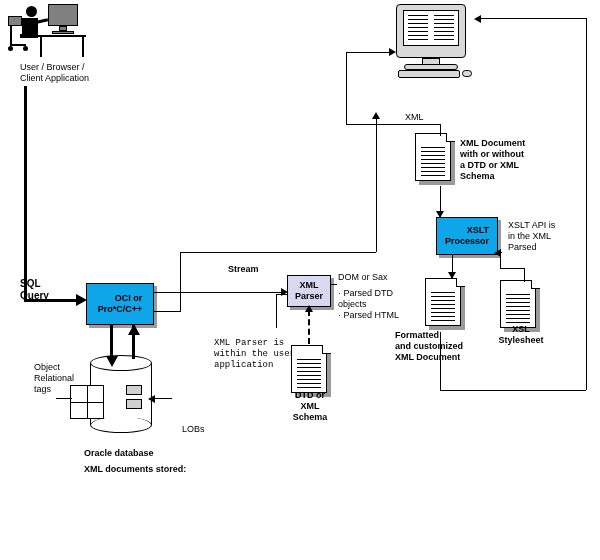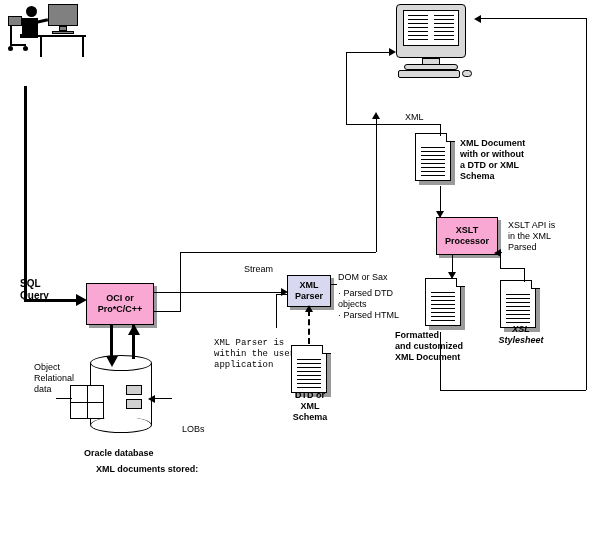--- a/index.html
+++ b/index.html
@@ -35,21 +35,21 @@
     display: flex;
     align-items: center;
     justify-content: center;
     text-align: center;
     font-size: 9px;
     line-height: 11px;
     font-weight: bold;
     white-space: pre-line;
   }
   .shadowbox { box-shadow: 3px 3px 0 #9a9a9a; }
-  .gray { background: #f9a8d4; }
+  .gray { background: #0ea5e9; text-align: right; }
   .lav { background: #d8d8f0; }
 
   
   .ln {
     position: absolute;
     background: #000;
   }
   .ln.h { height: 1px; }
   .ln.v { width: 1px; }
   .thick.h { height: 3px; }
@@ -205,20 +205,22 @@
     <div class="dot" style="left:2px; top:44px; width:5px; height:5px;"></div>
     <div class="dot" style="left:17px; top:44px; width:5px; height:5px;"></div>
     <div style="position:absolute; left:2px; top:14px; width:14px; height:10px; background:#808080; border:1px solid #000; box-sizing:border-box;"></div>
 
     <div class="dot" style="left:20px; top:4px; width:11px; height:11px; background:#000;"></div>
     <div style="position:absolute; left:16px; top:16px; width:16px; height:16px; background:#000;"></div>
     <div style="position:absolute; left:26px; top:18px; width:16px; height:3px; background:#000; transform:rotate(-12deg);"></div>
     <div style="position:absolute; left:14px; top:32px; width:18px; height:4px; background:#000;"></div>
   </div>
 
+  <div class="lbl" style="left:20px; top:62px; width:110px;">User / Browser /
+Client Application</div>
 
   <div class="monitor" style="left:396px; top:4px; width:80px; height:76px;">
     <div class="case"></div>
     <div class="screen">
       <div class="l" style="top:4px;"></div>
       <div class="r" style="top:4px;"></div>
       <div class="l" style="top:8px;"></div>
       <div class="r" style="top:8px;"></div>
       <div class="l" style="top:12px;"></div>
       <div class="r" style="top:12px;"></div>
@@ -272,21 +274,21 @@
       <div class="line" style="top:17px;"></div>
       <div class="line" style="top:21px;"></div>
       <div class="line" style="top:25px;"></div>
       <div class="line" style="top:29px;"></div>
       <div class="line" style="top:33px;"></div>
       <div class="line" style="top:37px;"></div>
       <div class="line" style="top:41px;"></div>
     </div>
     <div class="corner"></div>
   </div>
-  <div class="lbl bold" style="left:492px; top:324px; width:58px; text-align:center;font-style:italic;">XSL
+  <div class="lbl bold" style="left:492px; top:324px; width:58px; text-align:center;">XSL
 Stylesheet</div>
 
   <div class="doc" style="left:425px; top:278px;">
     <div class="shadow"></div>
     <div class="page">
       <div class="line" style="top:13px;"></div>
       <div class="line" style="top:17px;"></div>
       <div class="line" style="top:21px;"></div>
       <div class="line" style="top:25px;"></div>
       <div class="line" style="top:29px;"></div>
@@ -330,44 +332,44 @@
 XML
 Schema</div>
 
   <div class="box shadowbox gray" style="left:86px; top:283px; width:68px; height:42px;">
     <span>OCI or
 Pro*C/C++</span>
   </div>
 
   <div class="lbl b10" style="left:20px; top:278px; width:46px;">SQL
 Query</div>
-  <div class="lbl" style="left:244px; top:264px;">Stream</div>
+  <div class="lbl" style="left:228px; top:264px;font-weight:bold;">Stream</div>
 
   <div class="cyl" style="left:90px; top:355px; width:64px; height:80px;">
     <div class="body"></div>
     <div class="top"></div>
     <div class="bot"></div>
     <div class="seg" style="left:36px; top:30px; width:16px; height:10px;"></div>
     <div class="seg" style="left:36px; top:44px; width:16px; height:10px;"></div>
   </div>
   <div class="lbl bold" style="left:84px; top:448px; width:90px;">Oracle database</div>
   <div class="lbl" style="left:182px; top:424px;">LOBs</div>
 
   <div style="position:absolute; left:70px; top:385px; width:34px; height:34px; border:1px solid #000; background:#fff; box-sizing:border-box;"></div>
   <div class="ln h" style="left:70px; top:402px; width:34px;"></div>
   <div class="ln v" style="left:87px; top:385px; height:34px;"></div>
   <div class="lbl" style="left:34px; top:362px; width:58px;">Object
 Relational
-data</div>
+tags</div>
   <div class="ln h" style="left:56px; top:398px; width:16px;"></div>
 
   <div class="ln h" style="left:152px; top:398px; width:20px;"></div>
   <div class="ar l" style="left:148px; top:395px;"></div>
 
-  <div class="lbl bold" style="left:96px; top:464px; width:180px;">XML documents stored:</div>
+  <div class="lbl bold" style="left:84px; top:464px; width:180px;">XML documents stored:</div>
 
   <div class="ln thick v" style="left:24px; top:86px; height:215px;"></div>
   <div class="ln thick h" style="left:24px; top:299px; width:54px;"></div>
   <div class="ar rb" style="left:76px; top:294px;"></div>
 
   <div class="ln thick v" style="left:110px; top:325px; height:34px;"></div>
   <div class="ar db" style="left:106px; top:356px;"></div>
   <div class="ln thick v" style="left:132px; top:325px; height:34px;"></div>
   <div class="ar ub" style="left:128px; top:324px;"></div>
 

